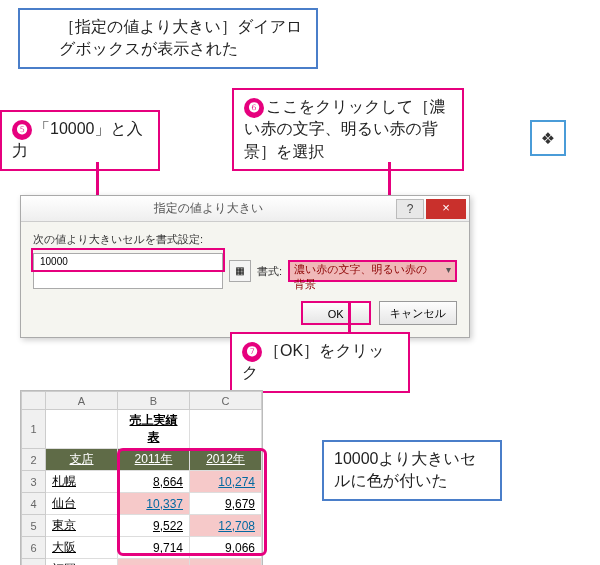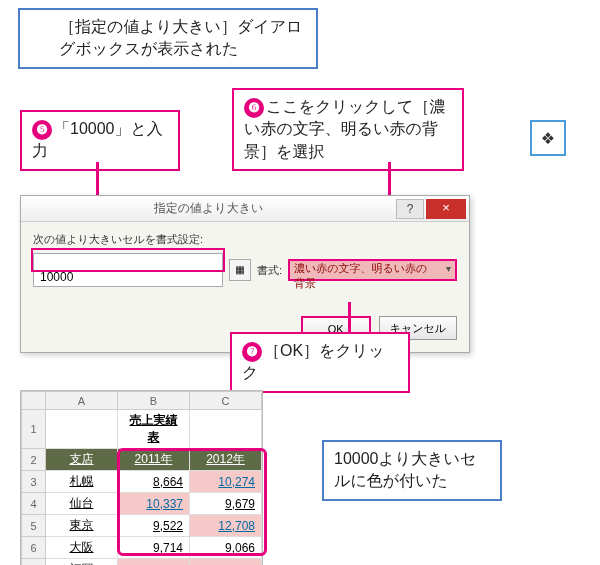--- a/index.html
+++ b/index.html
@@ -93,25 +93,25 @@
     text-align: center;
     line-height: 18px;
     font-size: 13px;
     margin-right: 3px;
   }
   .dialog-body { padding: 10px 12px 12px; }
   .dialog-label { font-size: 11px; color: #333; margin-bottom: 6px; }
   .dialog-row { display: flex; align-items: center; gap: 6px; }
   .dialog-input {
     flex: 0 0 190px;
-    height: 24px;
+    height: 36px;
     border: 1px solid #aaa;
     background: #fff;
-    padding: 16px 6px;
-    font-size: 12px;
+    padding: 2px 6px;
+    font-size: 10px;
   }
   .range-btn {
     width: 22px; height: 22px;
     border: 1px solid #aaa;
     background: #f4f4f4;
     font-size: 10px;
     text-align: center;
     line-height: 20px;
   }
   .fmt-label { font-size: 11px; color: #333; }
@@ -130,21 +130,21 @@
     position: absolute;
     right: 4px;
     top: 2px;
     color: #555;
     font-size: 10px;
   }
   .dialog-buttons {
     display: flex;
     justify-content: flex-end;
     gap: 8px;
-    margin-top: 29px;
+    margin-top: 12px;
   }
   .dlg-btn {
     height: 24px;
     min-width: 70px;
     border: 1px solid #999;
     background: linear-gradient(#fdfdfd,#e6e6e6);
     font-size: 11px;
     padding: 0 10px;
     line-height: 22px;
     text-align: center;
@@ -184,21 +184,21 @@
     width: 72px;
   }
   .sheet td.cell {
     border: 1px solid #ddd;
     padding: 2px 6px;
     height: 20px;
     text-align: right;
     width: 72px;
     text-decoration: underline;
   }
-  .sheet td.cell.left { text-align: center; }
+  .sheet td.cell.left { text-align: left; }
   .title-cell {
     text-align: center !important;
     font-weight: bold;
   }
   .header-row td.cell {
     background: #5f6b47;
     color: #fff;
     text-align: center;
   }
   .hl { background: #f6c9c9; color: #0369a1; }
@@ -212,21 +212,21 @@
     position: absolute;
     border: 2px solid #e6007e;
     pointer-events: none;
   }
 </style>
 </head>
 <body>
 
 <div class="callout-box" style="left:18px; top:8px; width:300px;padding-left:39px;">［指定の値より大きい］ダイアログボックスが表示された</div>
 
-<div class="step-box" style="left:20px; top:110px; width:160px;">
+<div class="step-box" style="left:0; top:110px; width:160px;">
   <span class="step-num">❺</span><span>「10000」と入力</span>
 </div>
 
 <div class="step-box" style="left:232px; top:88px; width:232px;">
   <span class="step-num">❻</span><span>ここをクリックして［濃い赤の文字、明るい赤の背景］を選択</span>
 </div>
 
 <div class="dropdown-btn" style="left:530px; top:120px;">
   <span>❖</span>
 </div>

